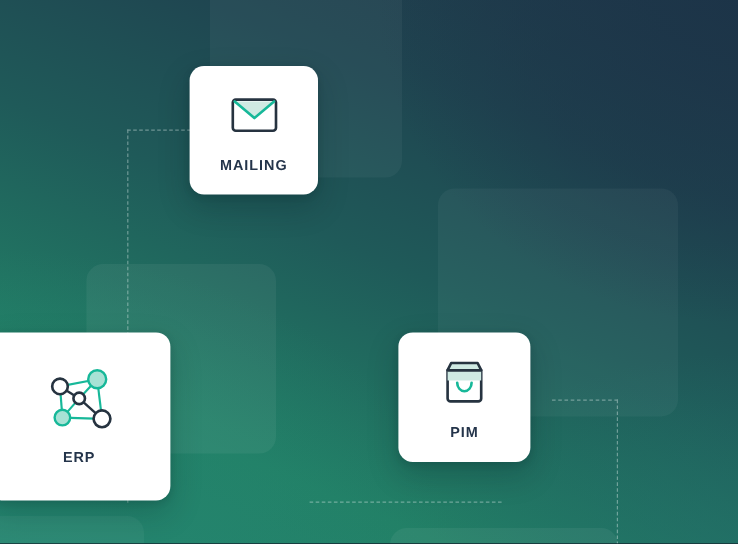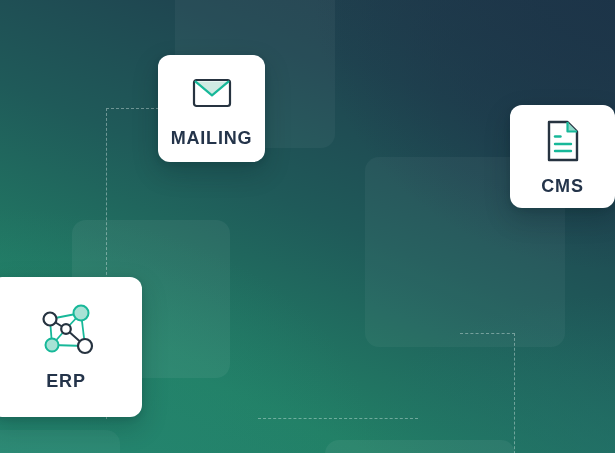--- a/index.html
+++ b/index.html
@@ -70,21 +70,21 @@
     box-sizing: border-box;
   }
   .card-icon {
     display: flex;
     align-items: center;
     justify-content: center;
     height: 44px;
   }
   .card-label {
     margin-top: 14px;
-    font-size: 18px;
+    font-size: 12px;
     font-weight: bold;
     letter-spacing: 0.8px;
     color: #24344a;
     text-align: left;
     line-height: 1;
   }
 
   
   #card-mailing { left: 158px; top: 55px;  width: 107px; height: 107px; }
   #card-cms     { left: 510px; top: 105px; width: 105px; height: 103px; border-top-right-radius: 12px; }
@@ -118,33 +118,20 @@
     <div class="card-icon">
       <svg width="40" height="32" viewBox="0 0 40 32" aria-hidden="true">
         <rect x="2" y="3" width="36" height="26" rx="2.5" fill="#ffffff" stroke="#263340" stroke-width="2.2"></rect>
         <path d="M3.6 4.6 L20 18.4 L36.4 4.6 Z" fill="#cfeae3"></path>
         <path d="M3.6 4.6 L20 18.4 L36.4 4.6" fill="none" stroke="#17b899" stroke-width="2.2" stroke-linejoin="round" stroke-linecap="round"></path>
       </svg>
     </div>
     <div class="card-label">MAILING</div>
   </div>
 
-  <div class="card" id="card-cms">
-    <div class="card-icon">
-      <svg width="34" height="42" viewBox="0 0 34 42" aria-hidden="true">
-        <path d="M3 2 H21.5 L31 11.5 V40 H3 Z" fill="#ffffff" stroke="#263340" stroke-width="2.4" stroke-linejoin="round"></path>
-        <path d="M21.5 2 V11.5 H31 Z" fill="#8fd9c9"></path>
-        <path d="M21.5 2 V11.5 H31" fill="none" stroke="#17b899" stroke-width="2.2" stroke-linejoin="round"></path>
-        <line x1="9" y1="16.5" x2="14.5" y2="16.5" stroke="#17b899" stroke-width="2.4" stroke-linecap="round"></line>
-        <line x1="9" y1="24" x2="25" y2="24" stroke="#17b899" stroke-width="2.4" stroke-linecap="round"></line>
-        <line x1="9" y1="31" x2="25" y2="31" stroke="#17b899" stroke-width="2.4" stroke-linecap="round"></line>
-      </svg>
-    </div>
-    <div class="card-label">CMS</div>
-  </div>
 
   <div class="card" id="card-erp">
     <div class="card-icon">
       <svg width="58" height="54" viewBox="0 0 58 54" aria-hidden="true">
         <g stroke="#17b899" stroke-width="1.8" fill="none">
           <line x1="13" y1="15" x2="44" y2="9"></line>
           <line x1="13" y1="15" x2="15" y2="41"></line>
           <line x1="44" y1="9" x2="48" y2="42"></line>
           <line x1="15" y1="41" x2="48" y2="42"></line>
           <line x1="15" y1="41" x2="29" y2="25"></line>
@@ -157,14 +144,26 @@
         <circle cx="44" cy="9" r="7.5" fill="#a8e2d5" stroke="#17b899" stroke-width="2"></circle>
         <circle cx="15" cy="41" r="6.5" fill="#a8e2d5" stroke="#17b899" stroke-width="2"></circle>
         <circle cx="13" cy="15" r="6.5" fill="#ffffff" stroke="#263340" stroke-width="2.2"></circle>
         <circle cx="48" cy="42" r="7" fill="#ffffff" stroke="#263340" stroke-width="2.2"></circle>
         <circle cx="29" cy="25" r="4.8" fill="#ffffff" stroke="#263340" stroke-width="2.2"></circle>
       </svg>
     </div>
     <div class="card-label">ERP</div>
   </div>
 
+  <div class="card" id="card-pim">
+    <div class="card-icon">
+      <svg width="38" height="40" viewBox="0 0 38 40" aria-hidden="true">
+        <path d="M5 10.5 H33 V34 a2.5 2.5 0 0 1 -2.5 2.5 H7.5 A2.5 2.5 0 0 1 5 34 Z" fill="#ffffff" stroke="#263340" stroke-width="2.2" stroke-linejoin="round"></path>
+        <path d="M5 10.5 H33 V19 H5 Z" fill="#cfeae3"></path>
+        <path d="M8 4.5 H30 L33 10.5 H5 Z" fill="#cfeae3" stroke="#263340" stroke-width="2.2" stroke-linejoin="round"></path>
+        <line x1="5" y1="10.5" x2="33" y2="10.5" stroke="#263340" stroke-width="2.2"></line>
+        <path d="M13 21 a6 7 0 0 0 12 0" fill="none" stroke="#17b899" stroke-width="2.2" stroke-linecap="round"></path>
+      </svg>
+    </div>
+    <div class="card-label">PIM</div>
+  </div>
 
 </div>
 
 </body></html>

